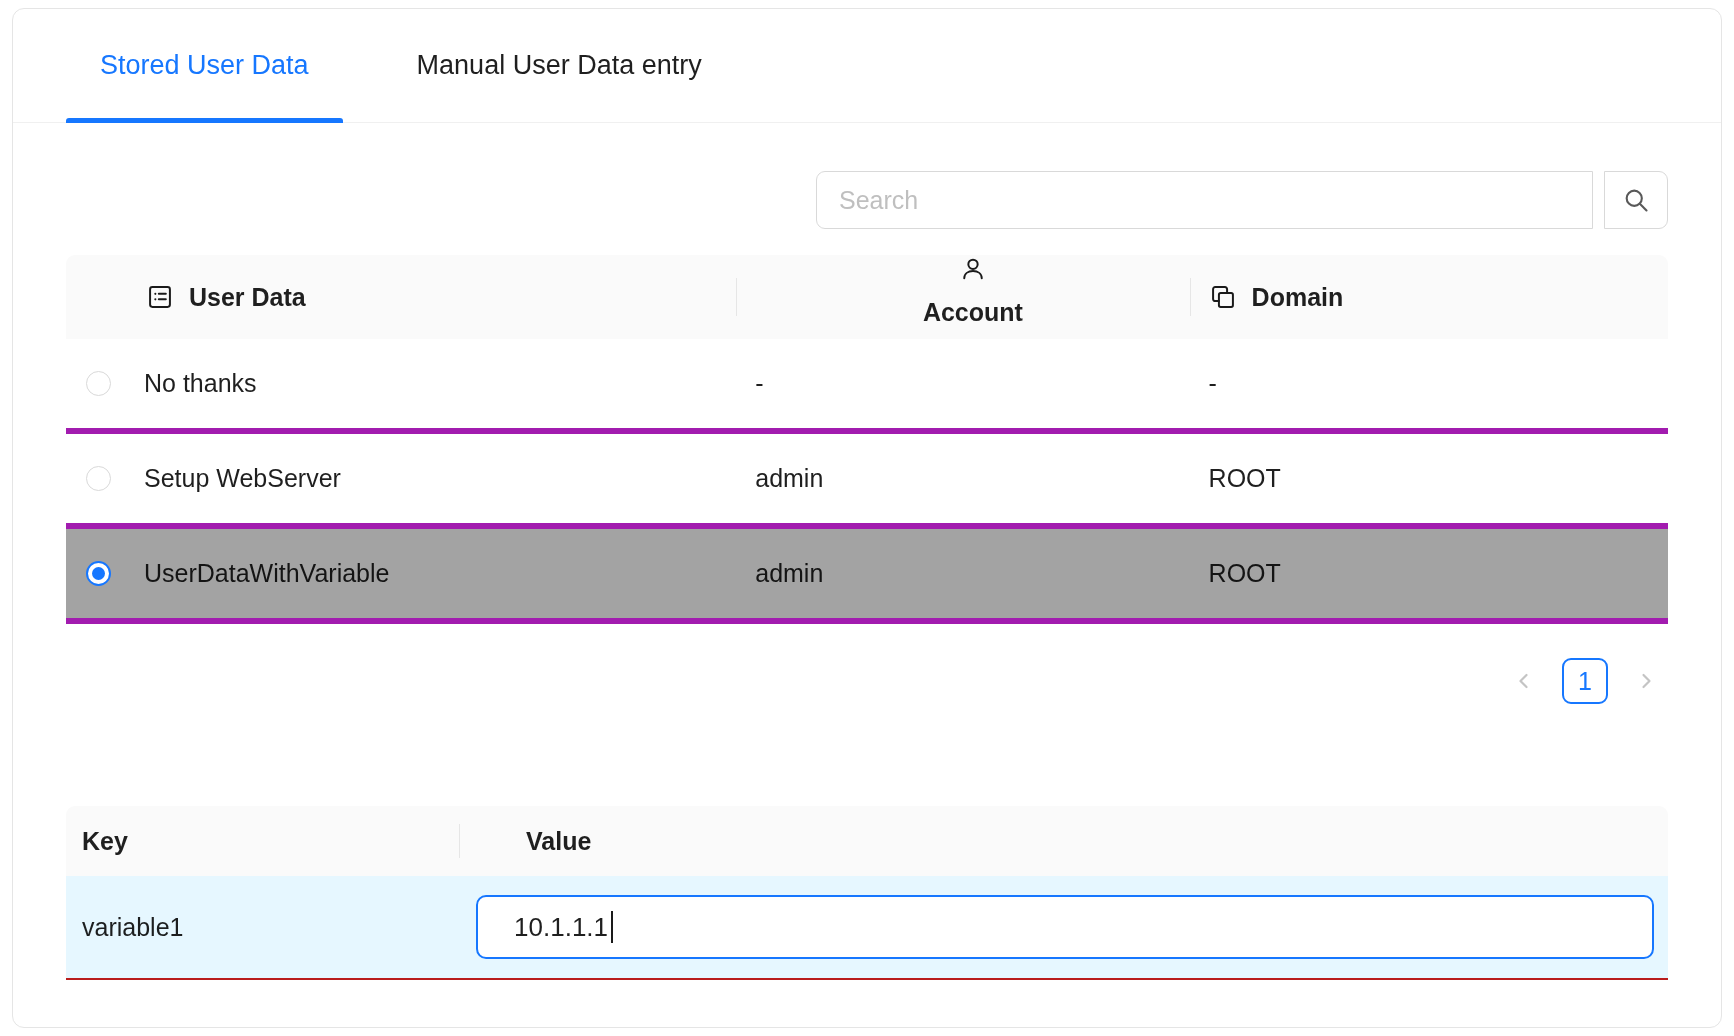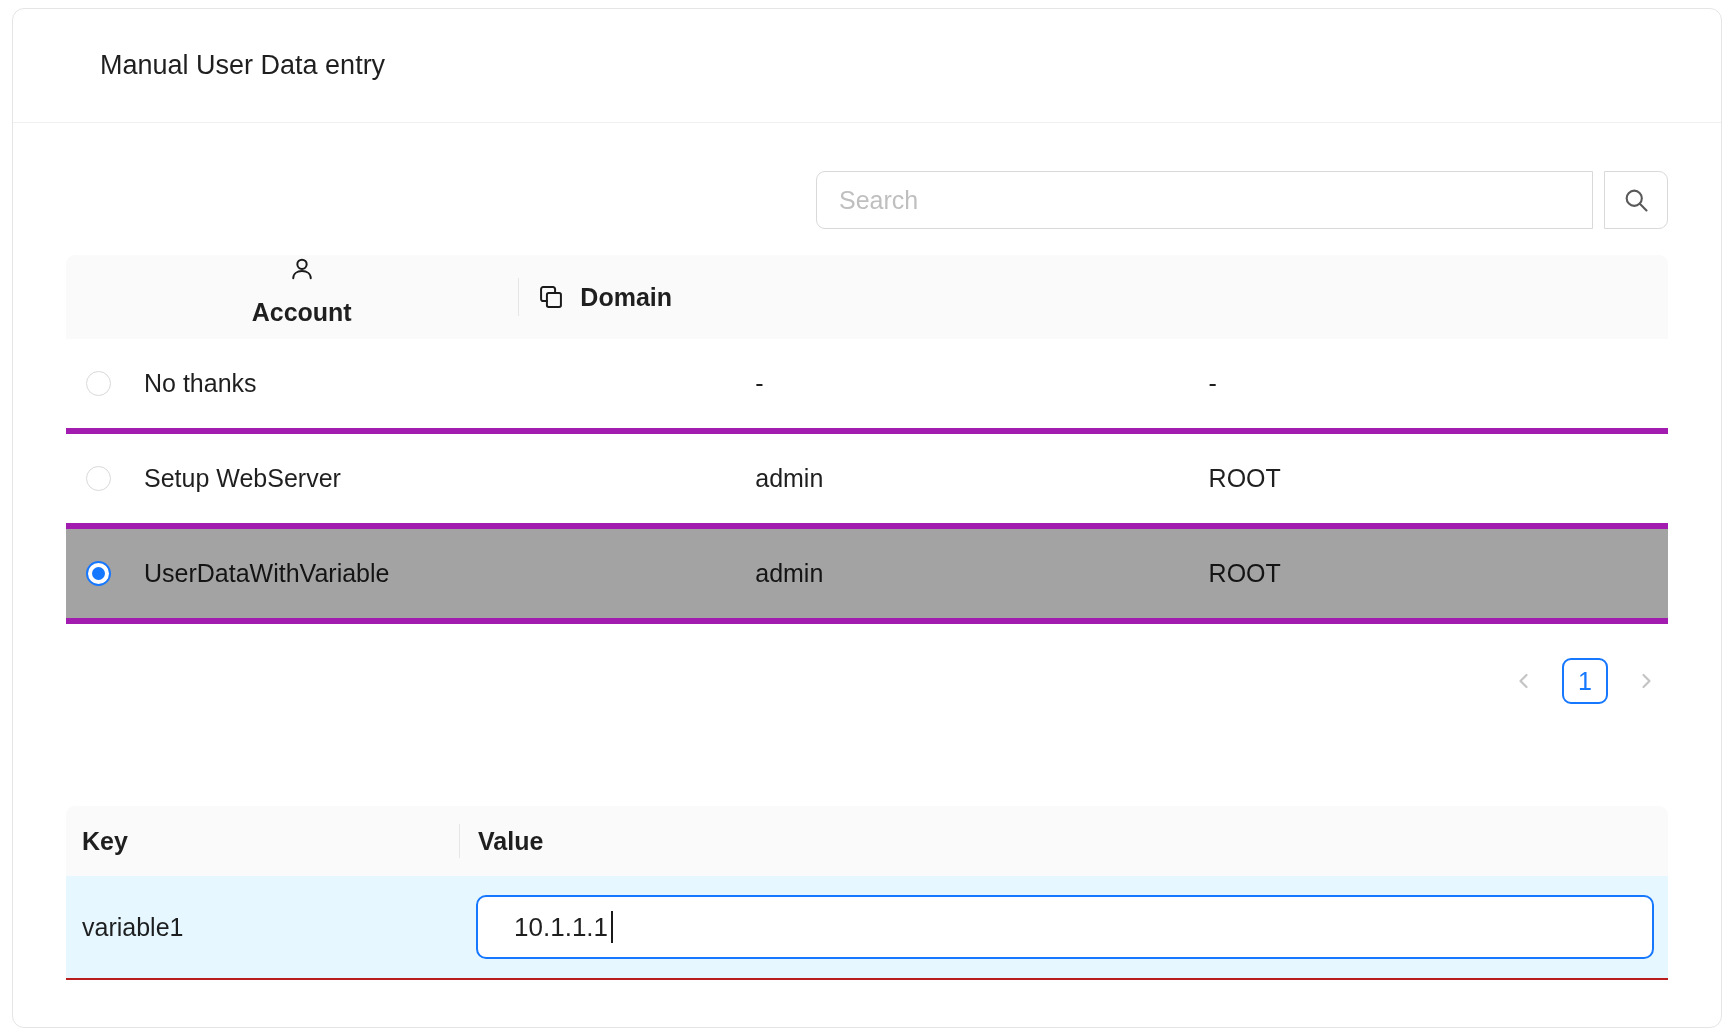--- a/index.html
+++ b/index.html
@@ -62,21 +62,21 @@
   
   .pagination { margin-top:34px; display:flex; justify-content:flex-end; align-items:center; gap:16px; }
   .page-arrow { width:44px; height:44px; display:flex; align-items:center; justify-content:center; color:#c4c4c4; cursor:pointer; background:transparent; border:none; }
   .page-num {
     width:46px; height:46px; border:2px solid #1677ff; border-radius:9px; background:#fff;
     color:#1677ff; font-size:25px; display:flex; align-items:center; justify-content:center; cursor:pointer;
   }
 
   
   .kv { margin-top:102px; }
-  .kv-head { display:flex; background:#fafafa; height:70px; align-items:center; border-radius:9px 9px 0 0; font-size:25px; font-weight:700; }
+  .kv-head { display:flex; background:#fafafa; height:70px; align-items:center; border-radius:9px 9px 0 0; font-size:25px; font-weight:700;gap:48px; }
   .kv-head .kh { height:100%; display:flex; align-items:center; position:relative; }
   .kh.k1 { width:24.6%; padding-left:16px; }
   .kh.k2 { flex:1; padding-left:18px; }
   .kh.k1::after { content:""; position:absolute; right:0; top:50%; transform:translateY(-50%); width:1px; height:34px; background:rgba(5,5,5,0.08); }
 
   .kv-row { display:flex; align-items:center; height:104px; background:#e6f7ff; border-bottom:2px solid #b91c1c; }
   .kv-key { width:24.6%; padding-left:16px; font-size:25px; }
   .kv-value { flex:1; padding:0 14px 0 16px; }
   .value-input {
     height:64px; background:#fff; border:2px solid #1677ff; border-radius:10px;
@@ -86,20 +86,23 @@
   @keyframes blink { 50% { opacity:0; } }
 
   svg { display:block; }
 </style>
 </head>
 <body>
 
 <div class="card">
 
   <div class="tabbar">
+    <div class="tab active">
+      <span>Stored User Data</span>
+    </div>
     <div class="tab">
       <span>Manual User Data entry</span>
     </div>
   </div>
 
   <div class="content">
 
     <div class="search-row">
       <div class="search-box">
         <input class="search-input" type="text" placeholder="Search" style="">
@@ -109,20 +112,32 @@
               <circle cx="10.5" cy="10.5" r="6.5"></circle>
               <line x1="15.5" y1="15.5" x2="21" y2="21"></line>
             </svg>
           </span>
         </button>
       </div>
     </div>
 
     <div class="table">
       <div class="thead">
+        <div class="th c1">
+          <span class="hicon">
+            <svg width="28" height="28" viewBox="0 0 24 24" fill="none" stroke="currentColor" stroke-width="1.7" stroke-linecap="round">
+              <rect x="3.5" y="3.5" width="17" height="17" rx="2"></rect>
+              <circle cx="8" cy="9.3" r="0.9" fill="currentColor" stroke="none"></circle>
+              <line x1="11" y1="9.3" x2="17" y2="9.3"></line>
+              <circle cx="8" cy="14" r="0.9" fill="currentColor" stroke="none"></circle>
+              <line x1="11" y1="14" x2="17" y2="14"></line>
+            </svg>
+          </span>
+          <span>User Data</span>
+        </div>
         <div class="th c2">
           <span class="hicon">
             <svg width="28" height="28" viewBox="0 0 24 24" fill="none" stroke="currentColor" stroke-width="1.7" stroke-linecap="round">
               <circle cx="12" cy="8" r="4"></circle>
               <path d="M4.5 20c0-4 3.4-6.2 7.5-6.2s7.5 2.2 7.5 6.2"></path>
             </svg>
           </span>
           <span>Account</span>
         </div>
         <div class="th c3">

